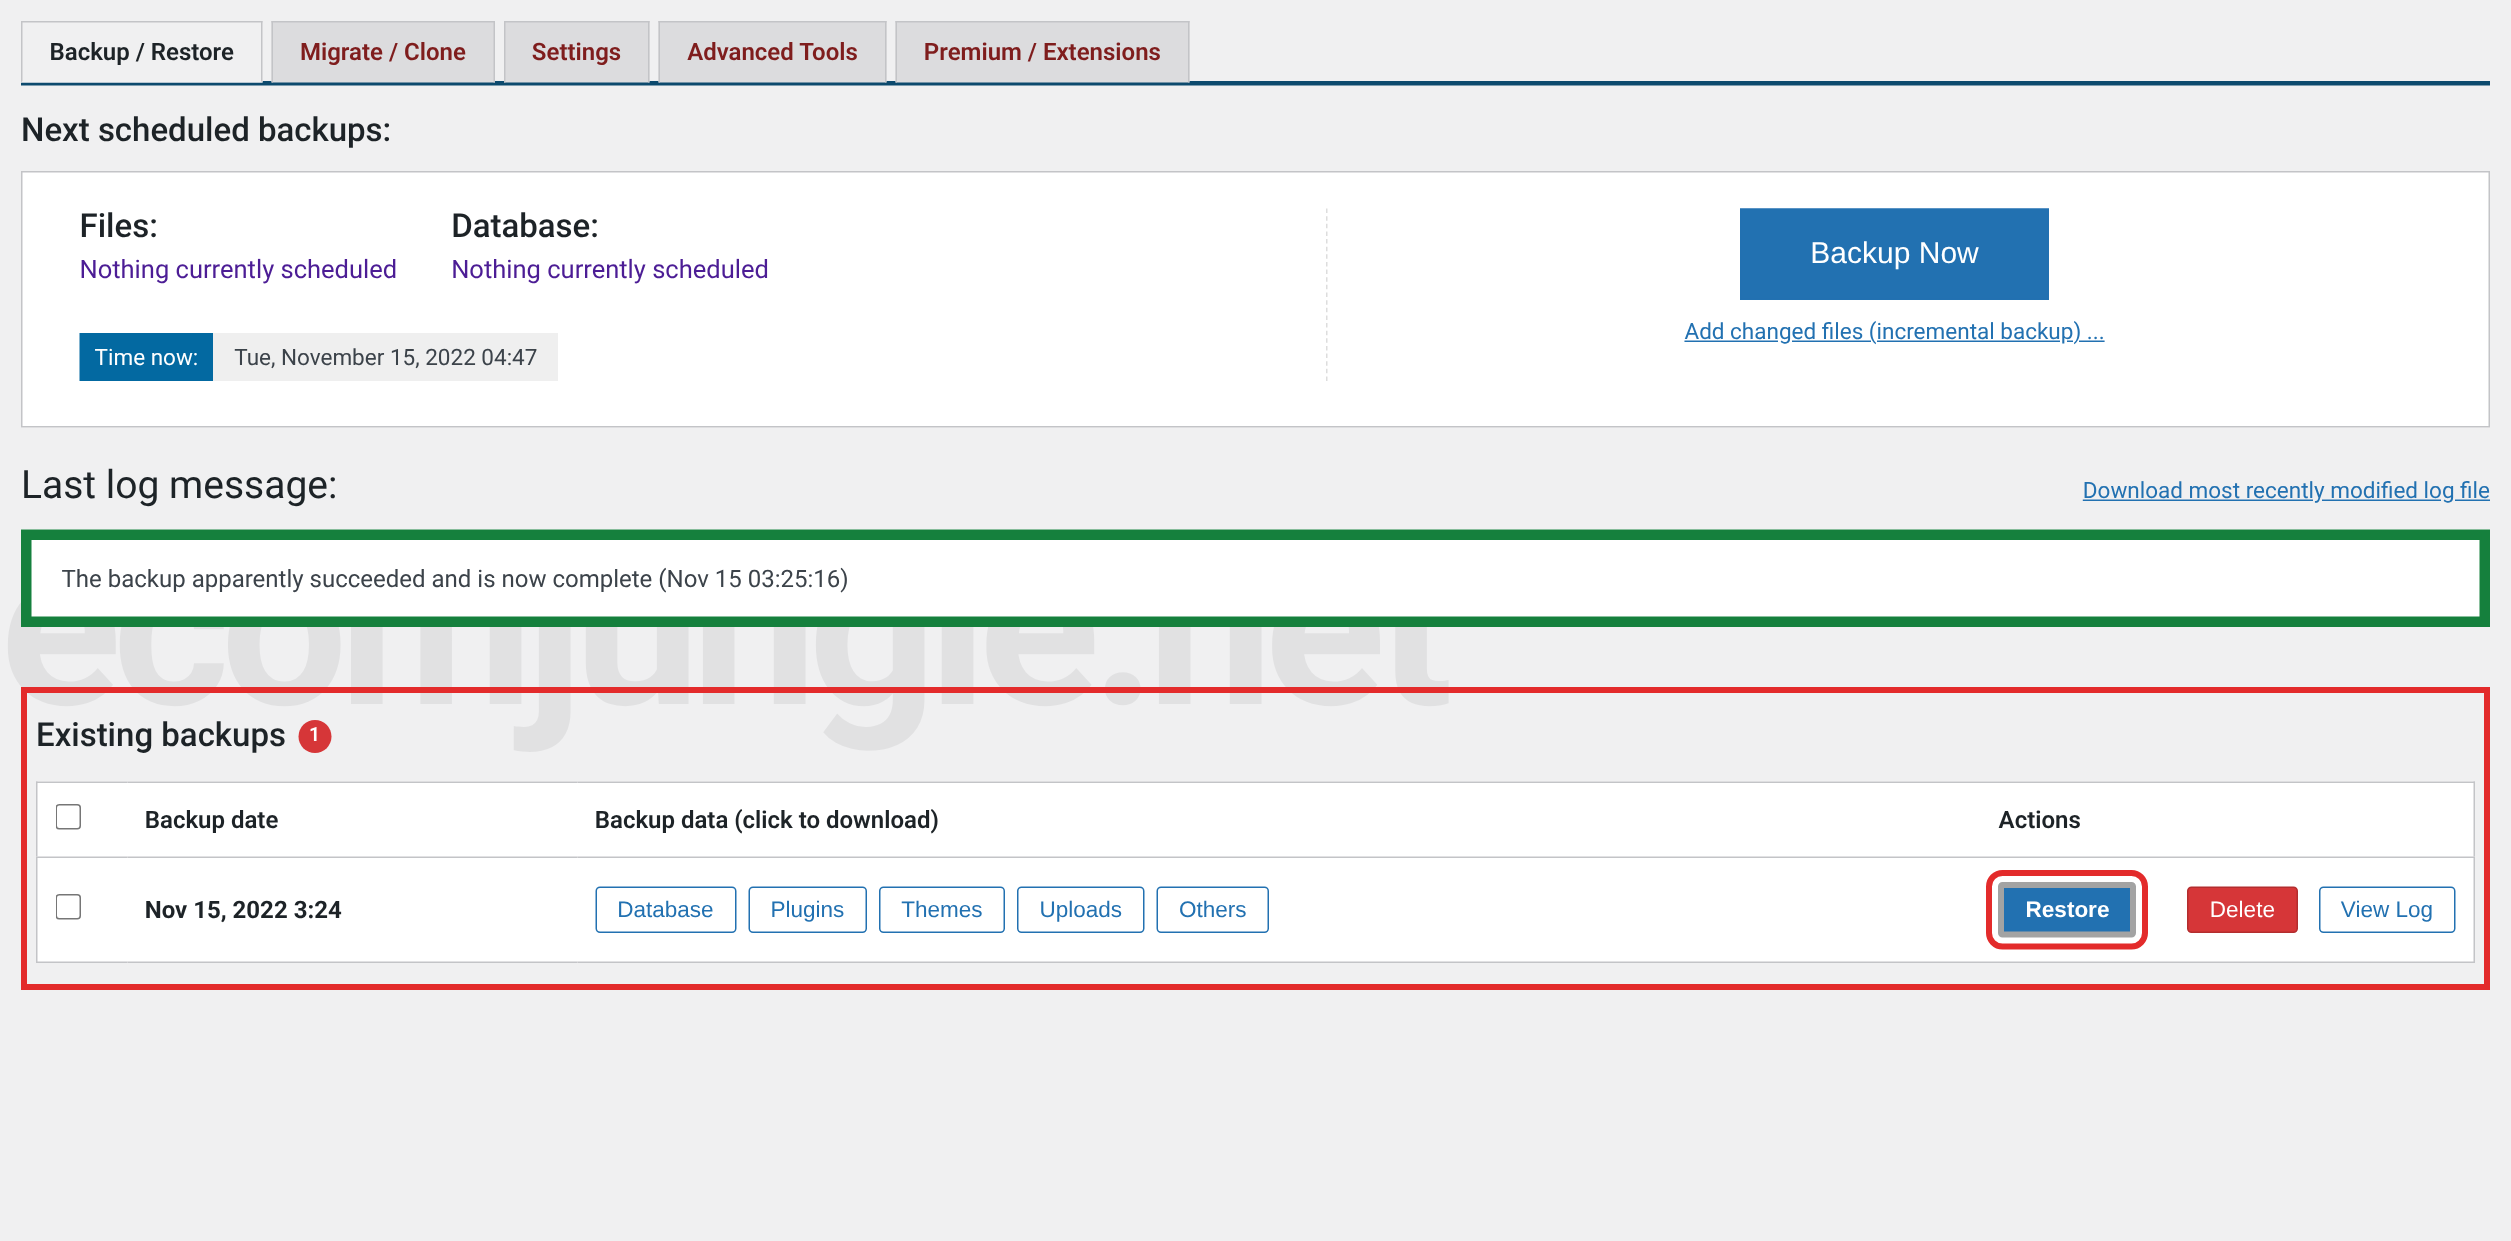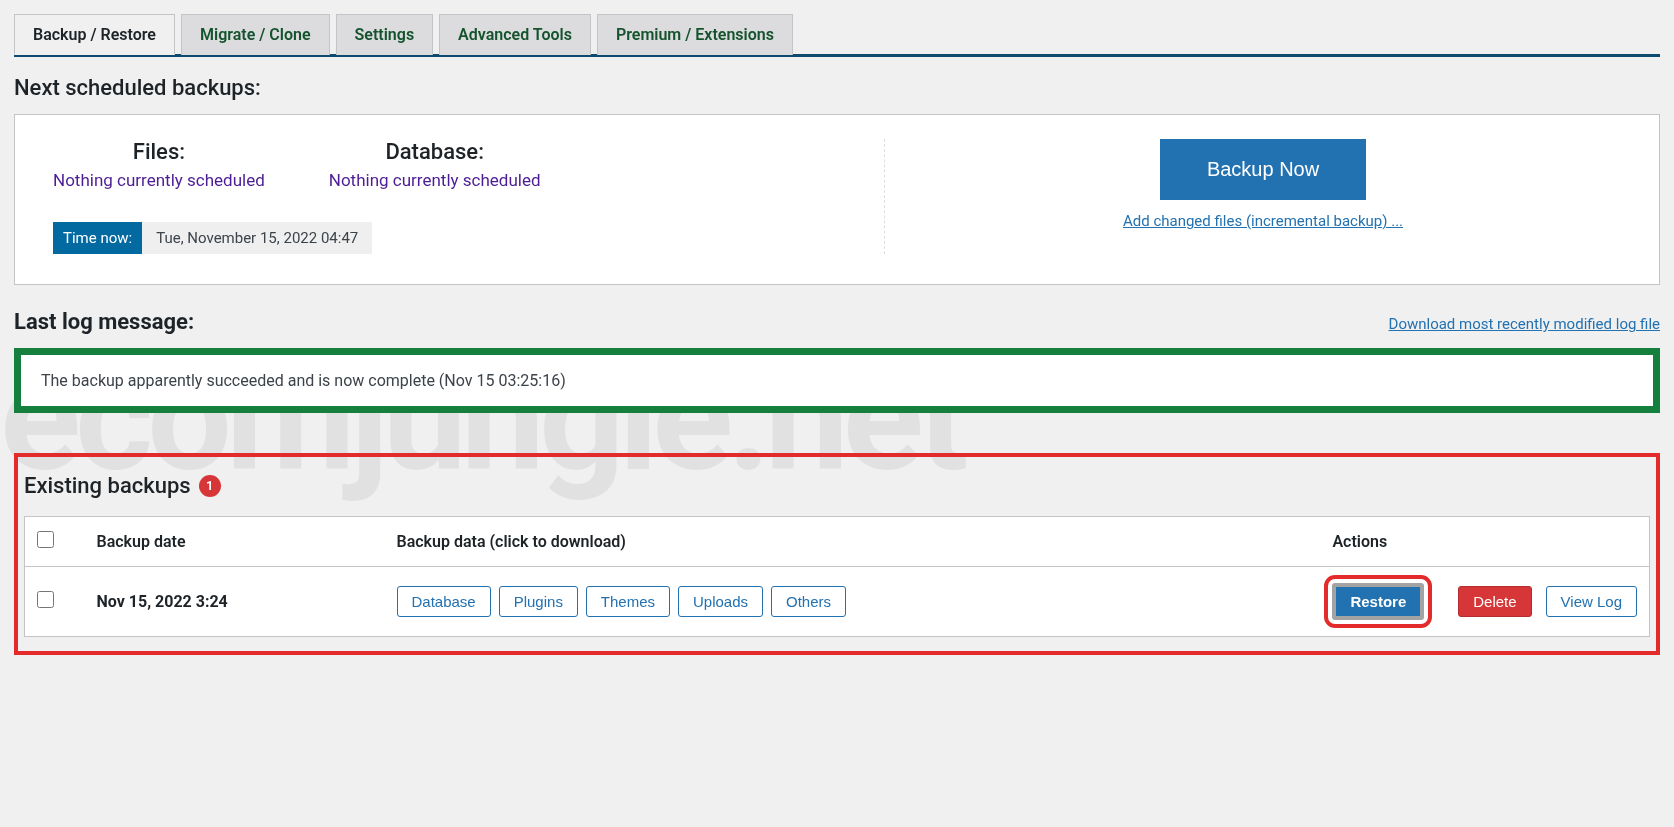--- a/index.html
+++ b/index.html
@@ -1,36 +1,36 @@
 <!DOCTYPE html>
 <html><head>
 <meta charset="utf-8">
 <style>
   *{box-sizing:border-box;margin:0;padding:0;}
   body{font-family:-apple-system,BlinkMacSystemFont,"Segoe UI",Roboto,Oxygen-Sans,Ubuntu,Cantarell,"Helvetica Neue",sans-serif;background:#f0f0f1;color:#3c434a;padding:0 14px 20px 14px;font-size:15px;position:relative;}
   .watermark{position:absolute;top:330px;left:0;right:0;font-size:150px;font-weight:700;color:rgba(0,0,0,0.06);pointer-events:none;letter-spacing:-6px;z-index:0;}
   .content{position:relative;z-index:1;}
   .nav-tabs{border-bottom:3px solid #0c4a6e;display:flex;gap:6px;padding-top:14px;}
-  .nav-tab{display:inline-block;padding:10px 18px;background:#dcdcde;border:1px solid #c3c4c7;border-bottom:none;color:#14532d;font-size:16px;font-weight:600;text-decoration:none;margin-bottom:-1px;cursor:pointer;}
+  .nav-tab{display:inline-block;padding:10px 18px;background:#dcdcde;border:1px solid #c3c4c7;border-bottom:none;color:#7f1d1d;font-size:16px;font-weight:600;text-decoration:none;margin-bottom:-1px;cursor:pointer;}
   .nav-tab.active{background:#f0f0f1;border-bottom:1px solid #f0f0f1;color:#1d2327;}
   h2.section-title{font-size:22px;font-weight:500;color:#1d2327;margin:18px 0 14px 0;}
   .panel{background:#fff;border:1px solid #c3c4c7;padding:24px 38px 30px 38px;}
   .sched-row{display:flex;}
   .sched-col{flex:1;}
   .sched-col.right{flex:0 0 47%;display:flex;flex-direction:column;align-items:center;gap:12px;border-left:1px dashed #ddd;padding-left:20px;}
-  .sched-sub{display:flex;gap:64px;text-align:center;}
+  .sched-sub{display:flex;gap:36px;}
   .sched-block h3{font-size:22px;font-weight:500;color:#1d2327;margin-bottom:6px;}
   .sched-block p{font-size:17px;color:#4c1d95;}
   .time-row{margin-top:32px;display:flex;align-items:center;}
   .time-label{background:#0369a1;color:#fff;padding:7px 10px;font-size:15px;}
   .time-value{background:#efefef;color:#3c434a;padding:7px 14px;font-size:15px;}
   .btn-primary{background:#2271b1;color:#fff;border:1px solid #2271b1;padding:18px 46px;font-size:20px;font-weight:400;cursor:pointer;}
   .link{color:#2271b1;text-decoration:underline;cursor:pointer;}
   .lastlog-header{display:flex;align-items:baseline;justify-content:space-between;margin:24px 0 14px 0;}
-  .lastlog-header h2{font-size:22px;font-weight:700;color:#1d2327;}
+  .lastlog-header h2{font-size:26px;font-weight:400;color:#1d2327;}
   .log-panel{background:#fff;border:7px solid #15803d;padding:16px 20px;font-size:16px;color:#3c434a;}
   .highlight-box{border:4px solid #e32b2b;margin-top:40px;padding:10px 6px 14px 6px;}
   .existing-header{display:flex;align-items:center;gap:8px;margin:6px 0 18px 0;}
   .existing-header h2{font-size:22px;font-weight:500;color:#1d2327;}
   .count-badge{display:inline-flex;align-items:center;justify-content:center;width:22px;height:22px;border-radius:50%;background:#d63638;color:#fff;font-size:13px;font-weight:600;}
   .more-tasks{font-size:16px;color:#1d2327;margin-bottom:22px;}
   .more-tasks .sep{color:#3c434a;}
   table.backups{width:100%;border-collapse:collapse;background:#fff;border:1px solid #c3c4c7;}
   table.backups th{text-align:left;font-weight:600;font-size:16px;color:#1d2327;padding:14px 12px;border-bottom:1px solid #c3c4c7;}
   table.backups td{padding:16px 12px;font-size:16px;color:#1d2327;vertical-align:middle;}

